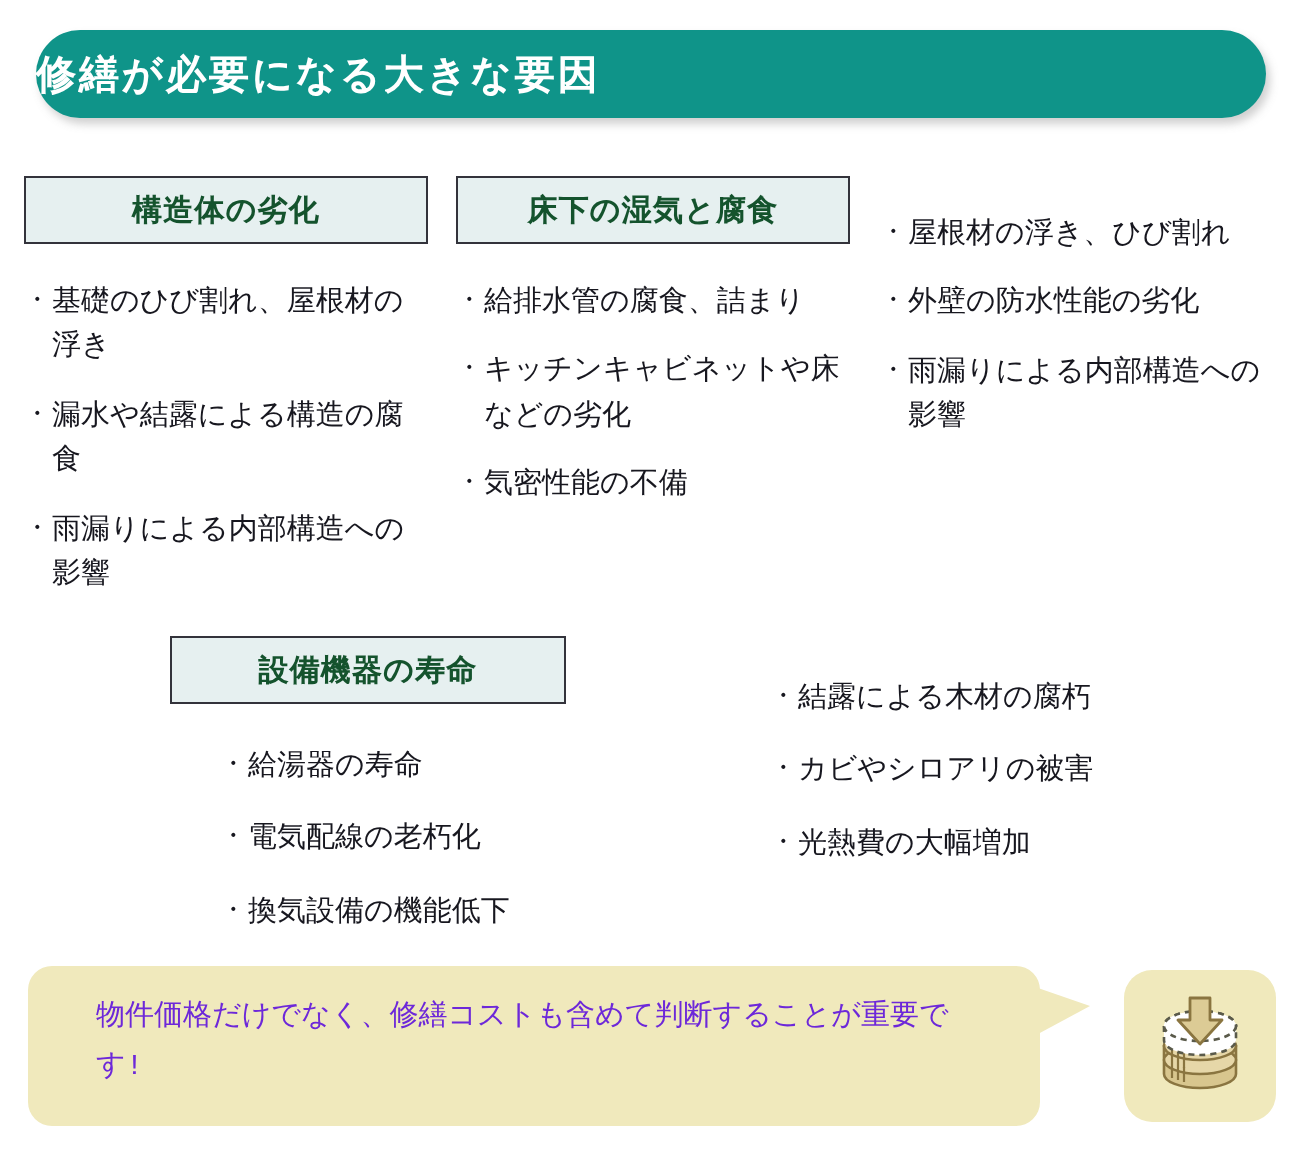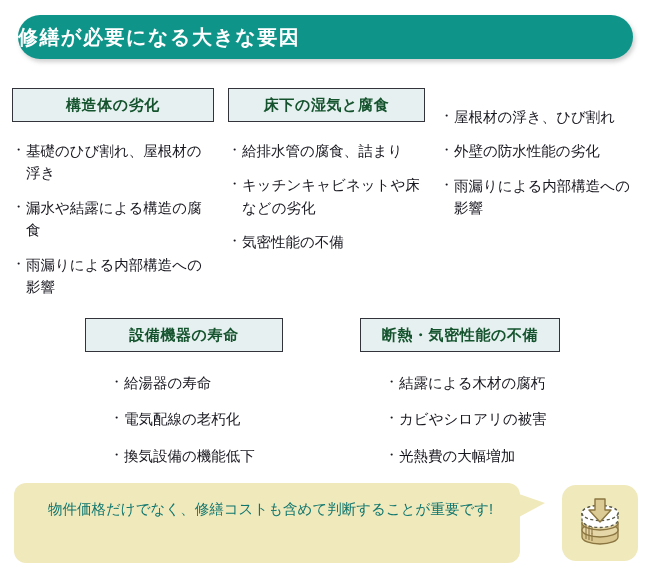--- a/index.html
+++ b/index.html
@@ -105,21 +105,22 @@
     width: 506px;
     height: 80px;
     background: #f0e9bc;
     border-radius: 12px;
     box-sizing: border-box;
     padding: 14px 26px 0 34px;
   }
   .callout-text {
     font-size: 14.5px;
     line-height: 1.75;
-    color: #0f766e;
+    color: #6d28d9;
+    font-family: Liberation Mono, monospace;
   }
   .callout-tail {
     position: absolute;
     left: 519px;
     top: 494px;
     width: 0;
     height: 0;
     border-style: solid;
     border-width: 9px 0 14px 26px;
     border-color: transparent transparent transparent #f0e9bc;
@@ -217,23 +218,20 @@
       <span class="item-text">電気配線の老朽化</span>
     </li>
     <li>
       <span class="bullet">・</span>
       <span class="item-text">換気設備の機能低下</span>
     </li>
   </ul>
 </div>
 
 <div class="cat-block" id="block-insulation">
-  <div class="cat-header">
-    <span class="cat-title">断熱・気密性能の不備</span>
-  </div>
   <ul class="cat-list">
     <li>
       <span class="bullet">・</span>
       <span class="item-text">結露による木材の腐朽</span>
     </li>
     <li>
       <span class="bullet">・</span>
       <span class="item-text">カビやシロアリの被害</span>
     </li>
     <li>

